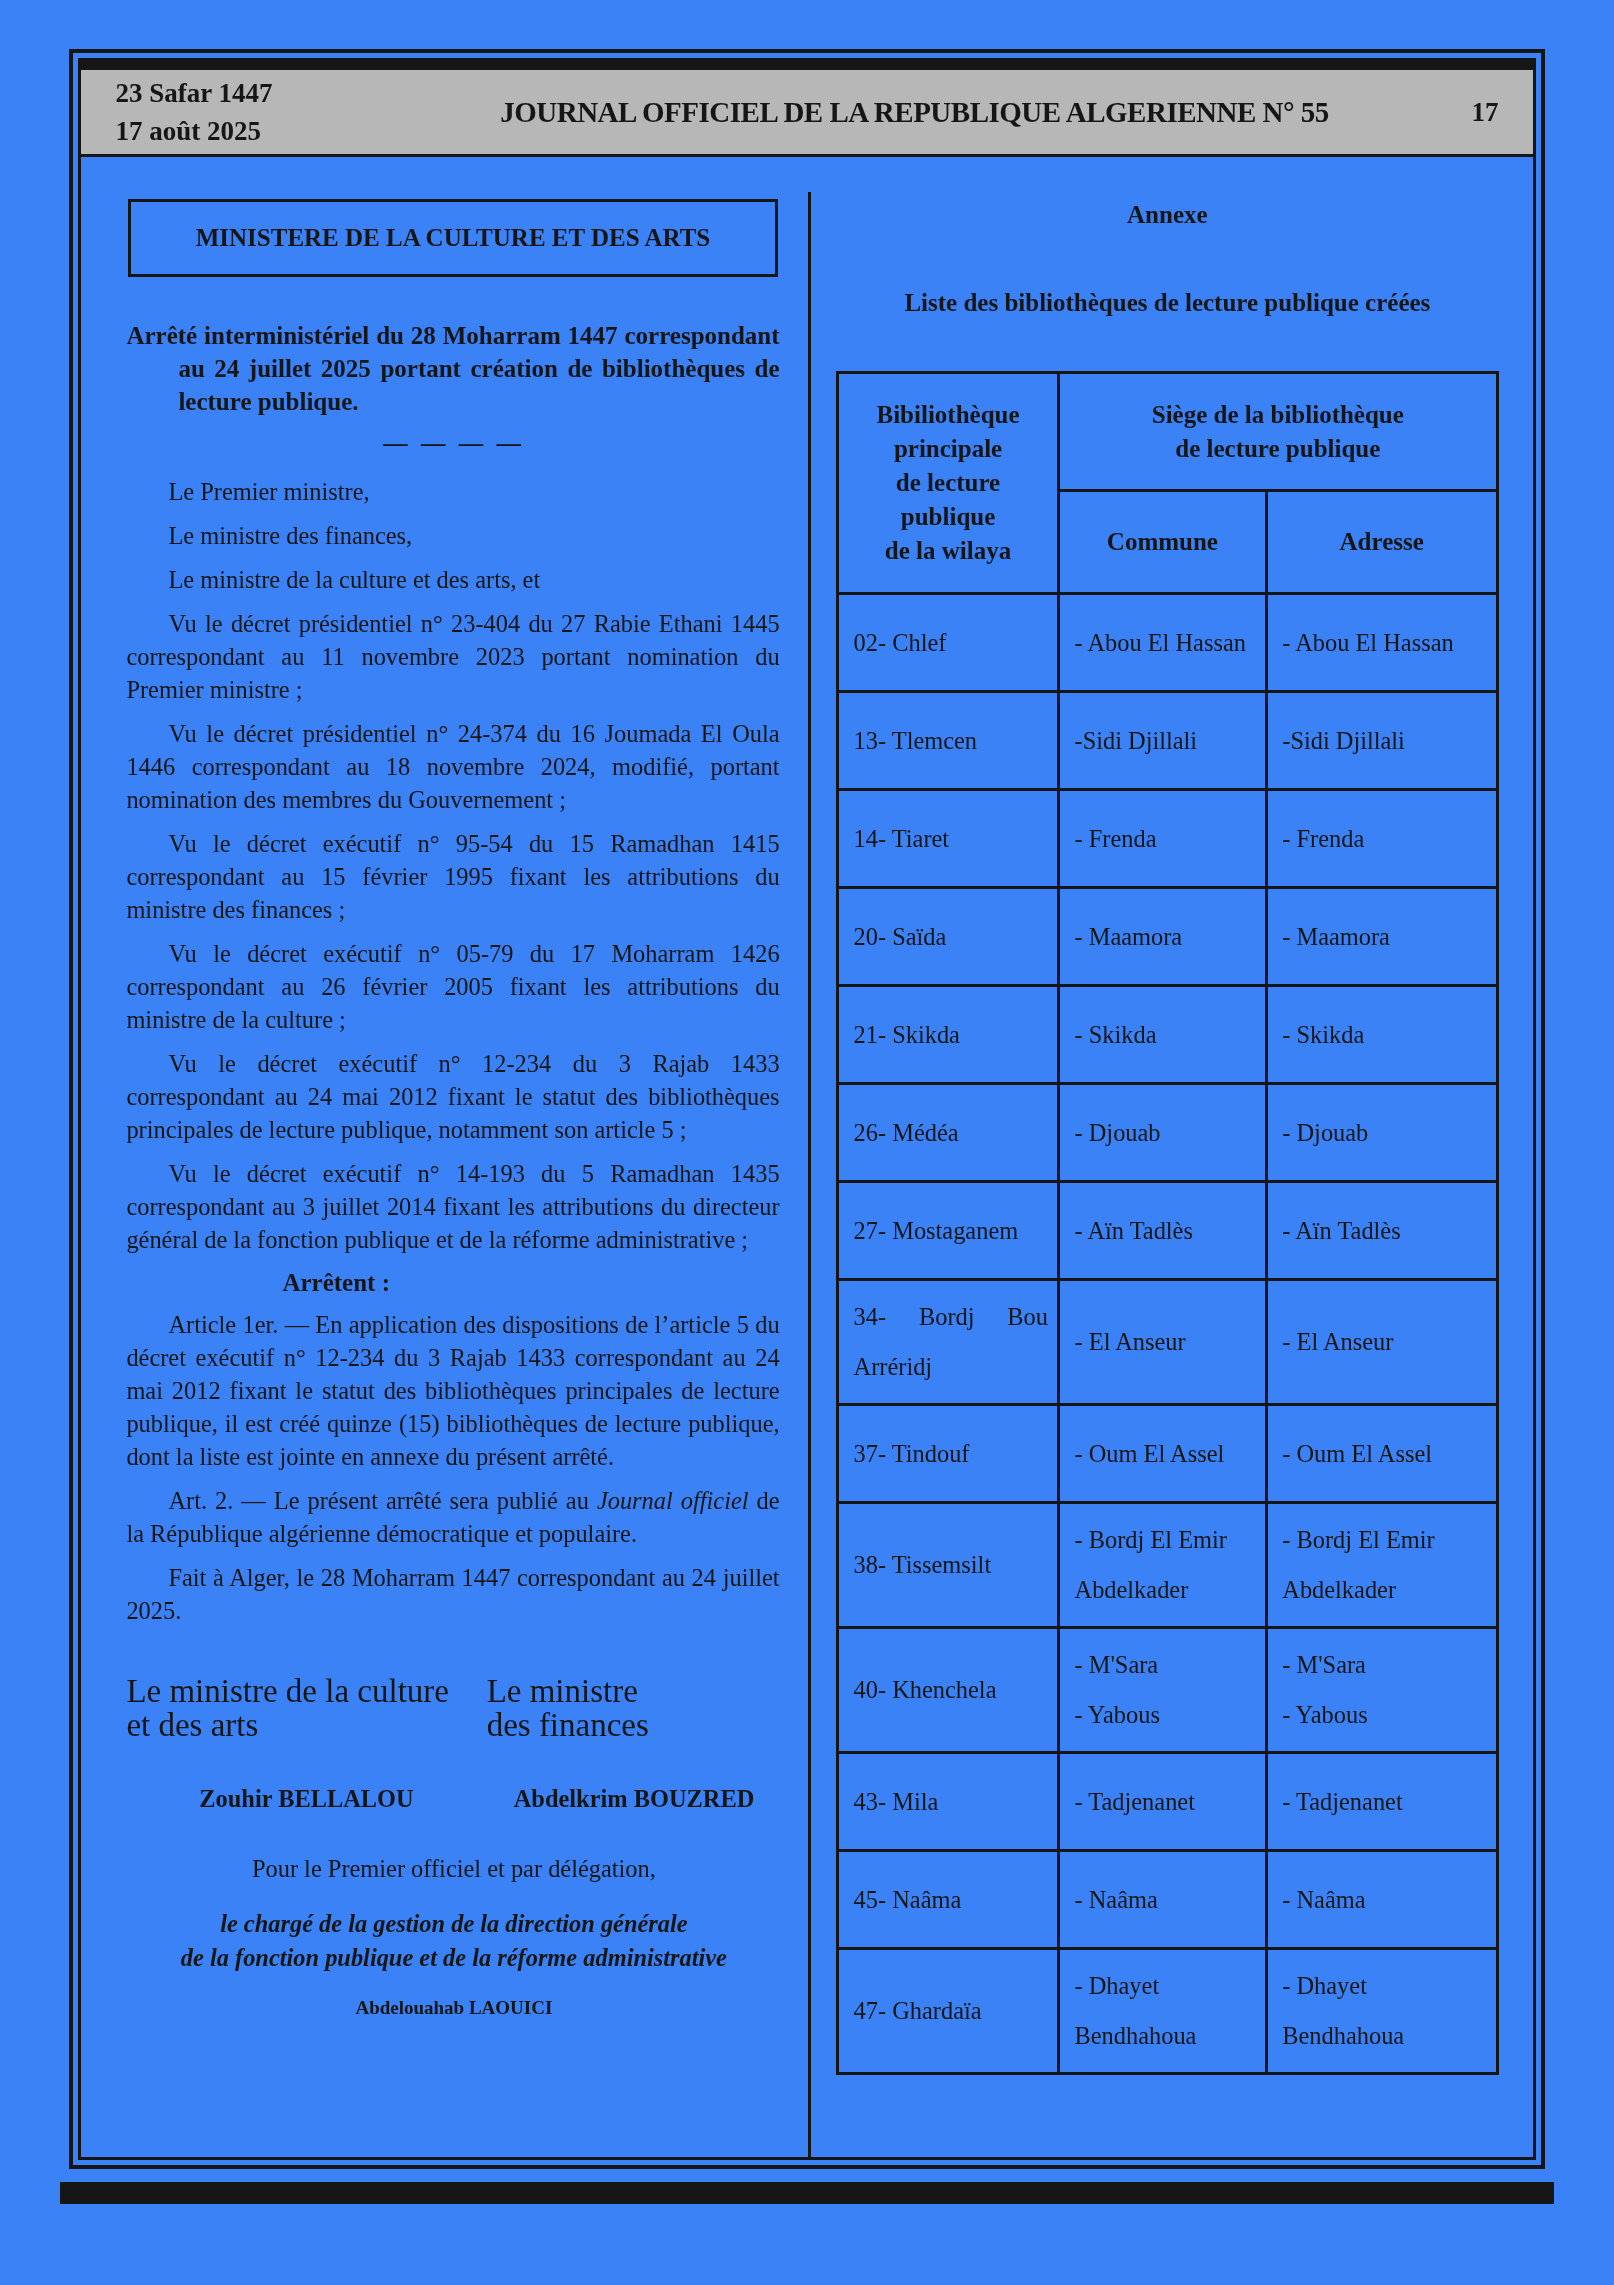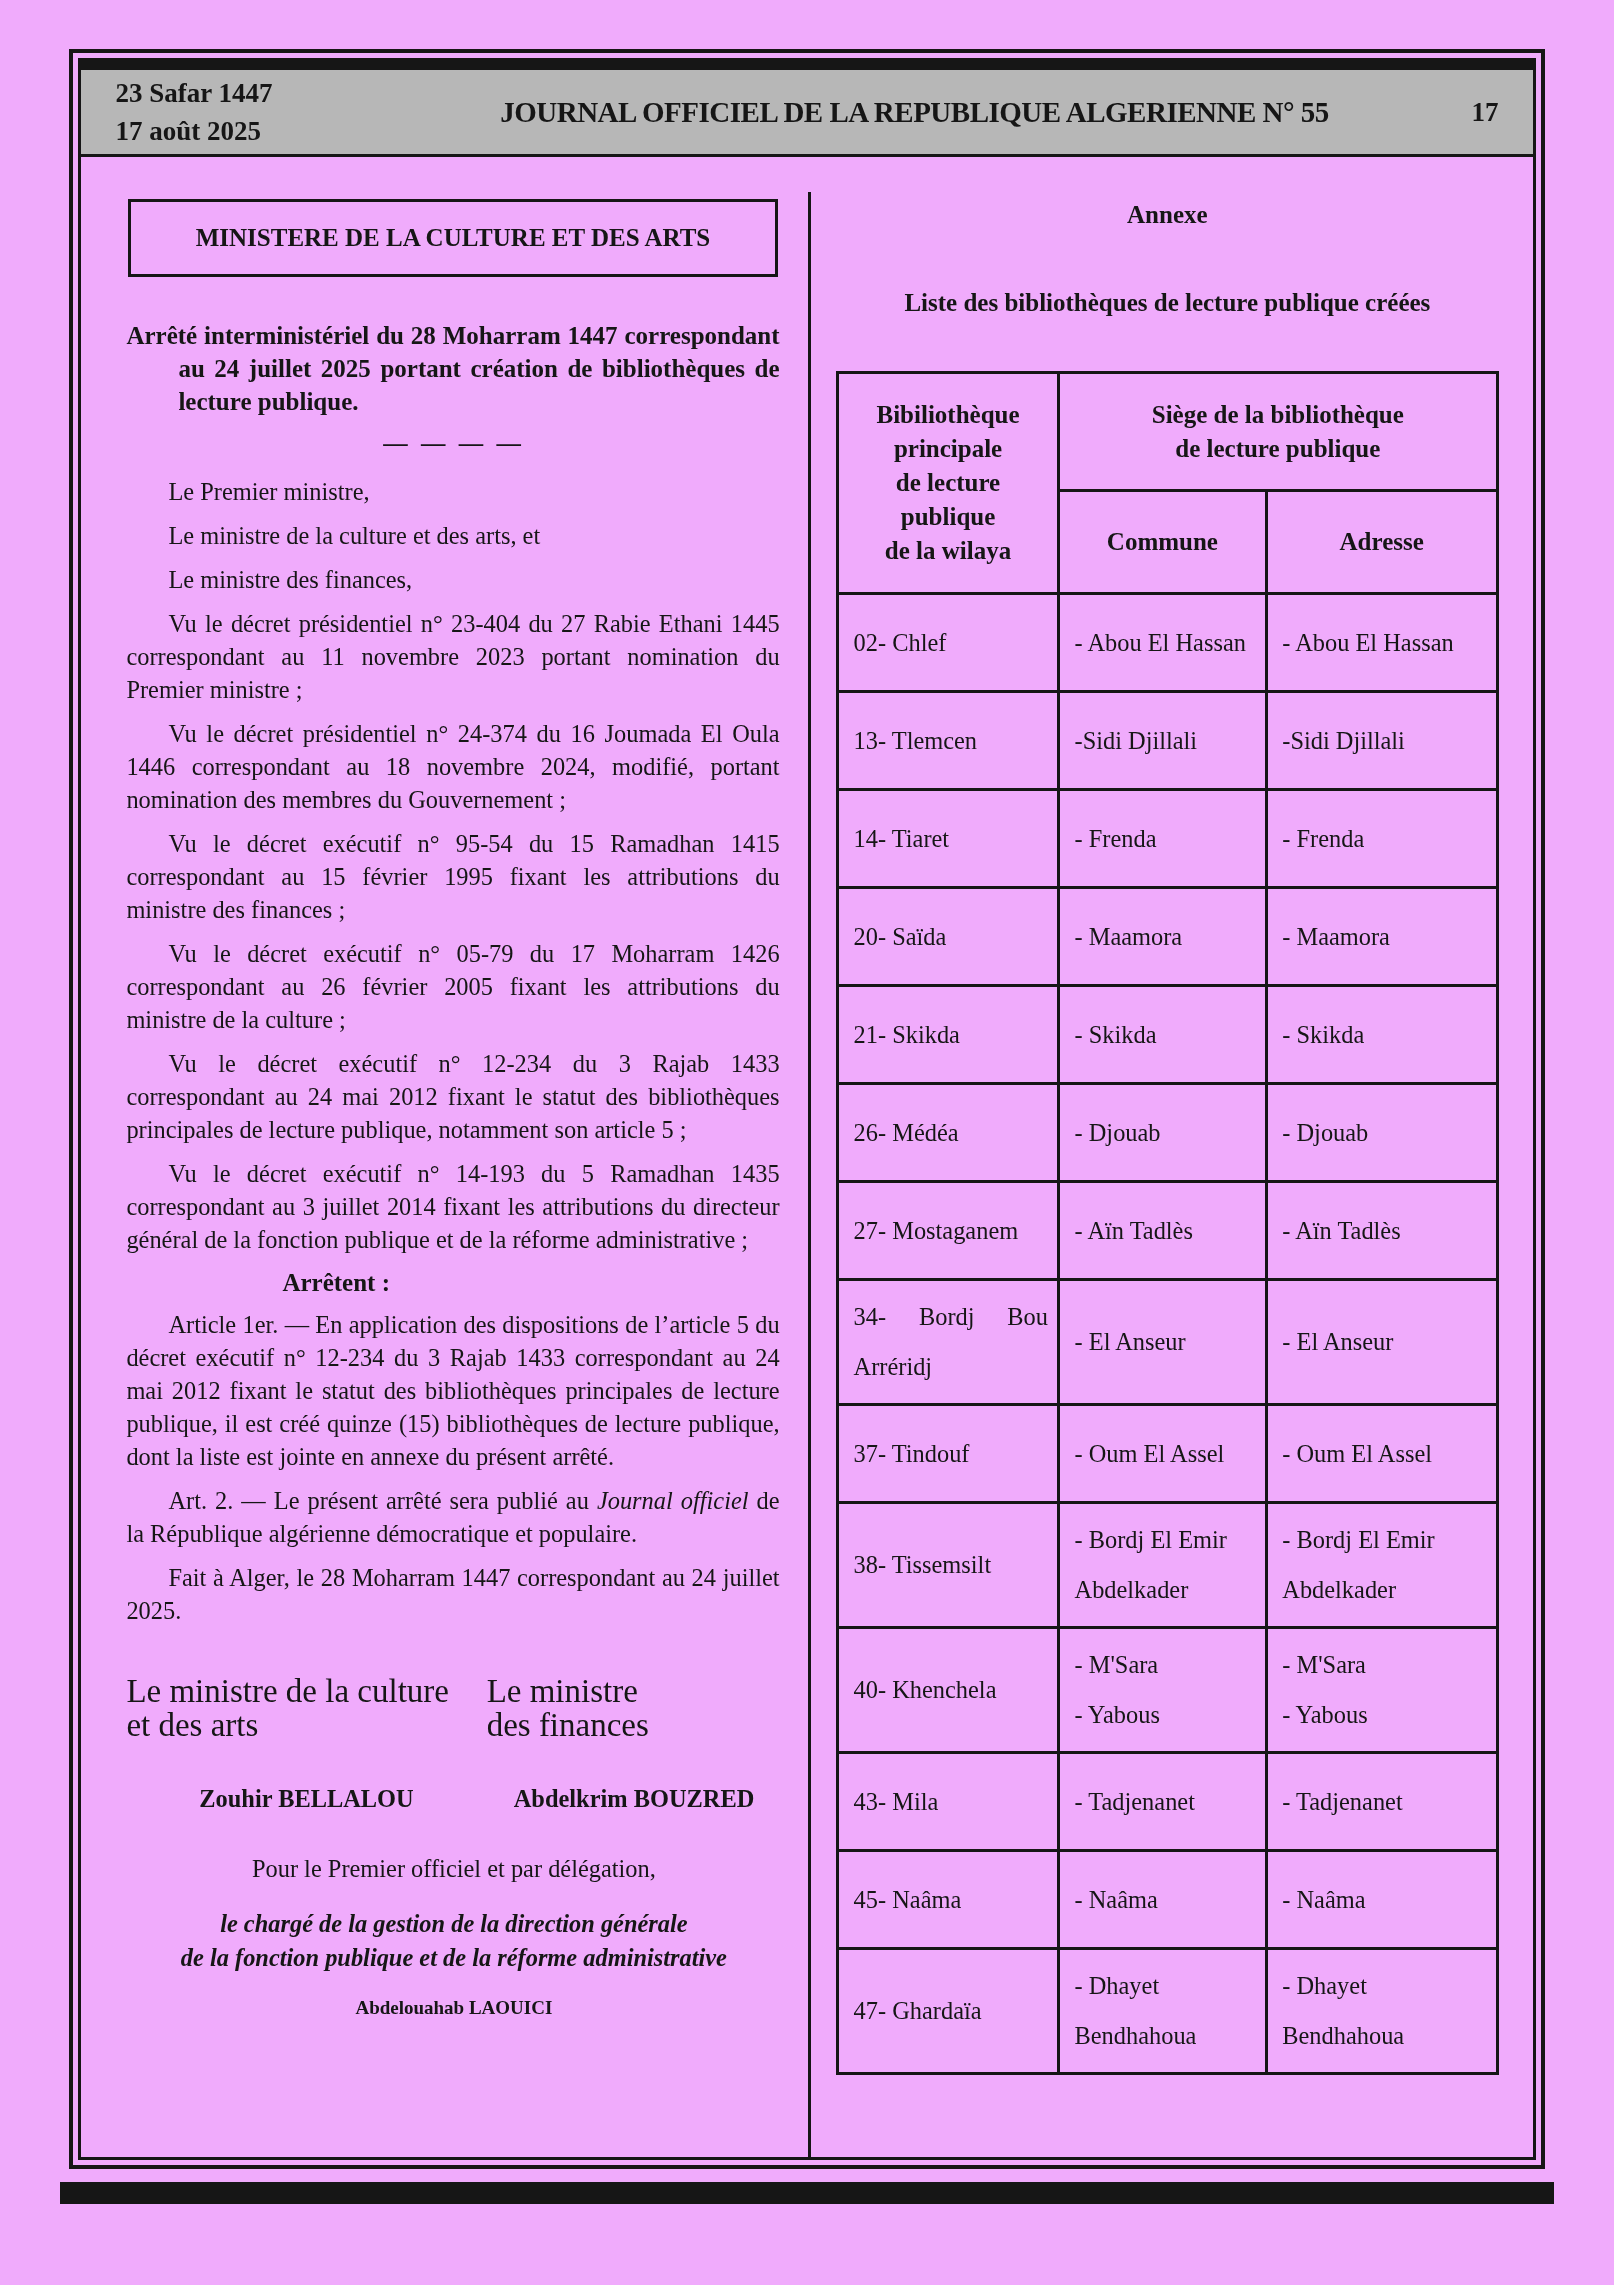--- a/index.html
+++ b/index.html
@@ -3,21 +3,21 @@
 <meta charset="utf-8">
 <style>
   * { box-sizing: border-box; margin: 0; padding: 0; }
   html, body { background: #ffffff; }
   body {
     width: 1615px; height: 2285px;
     position: relative;
     font-family: "Liberation Serif", "DejaVu Serif", serif;
     color: #161616;
   }
-  .page { position: absolute; inset: 0; background: #f0abfc; }
+  .page { position: absolute; inset: 0; background: #3b82f6; }
 
   
   .outer-frame {
     position: absolute; left: 69px; top: 49px;
     width: 1476px; height: 2120px;
     border: 4.5px solid #161616;
   }
   .inner-frame {
     position: absolute; left: 5.4px; right: 5.4px; top: 5.4px; bottom: 5.4px;
     border: 3.6px solid #161616;
@@ -128,22 +128,22 @@
 
       <div class="content">
 
         <div class="col-left">
           <div class="ministry-box">MINISTERE DE LA CULTURE ET DES ARTS</div>
 
           <div class="arrete-heading">Arrêté interministériel du 28 Moharram 1447 correspondant au 24 juillet 2025 portant création de bibliothèques de lecture publique.</div>
           <div class="dash-sep">— — — —</div>
 
           <p class="para first">Le Premier ministre,</p>
+          <p class="para">Le ministre des finances,</p>
           <p class="para">Le ministre de la culture et des arts, et</p>
-          <p class="para">Le ministre des finances,</p>
 
           <p class="para">Vu le décret présidentiel n° 23-404 du 27 Rabie Ethani 1445 correspondant au 11 novembre 2023 portant nomination du Premier ministre ;</p>
           <p class="para">Vu le décret présidentiel n° 24-374 du 16 Joumada El Oula 1446 correspondant au 18 novembre 2024, modifié, portant nomination des membres du Gouvernement ;</p>
           <p class="para">Vu le décret exécutif n° 95-54 du 15 Ramadhan 1415 correspondant au 15 février 1995 fixant les attributions du ministre des finances ;</p>
           <p class="para">Vu le décret exécutif n° 05-79 du 17 Moharram 1426 correspondant au 26 février 2005 fixant les attributions du ministre de la culture ;</p>
           <p class="para">Vu le décret exécutif n° 12-234 du 3 Rajab 1433 correspondant au 24 mai 2012 fixant le statut des bibliothèques principales de lecture publique, notamment son article 5 ;</p>
           <p class="para">Vu le décret exécutif n° 14-193 du 5 Ramadhan 1435 correspondant au 3 juillet 2014 fixant les attributions du directeur général de la fonction publique et de la réforme administrative ;</p>
 
           <div class="arretent">Arrêtent :</div>
 

